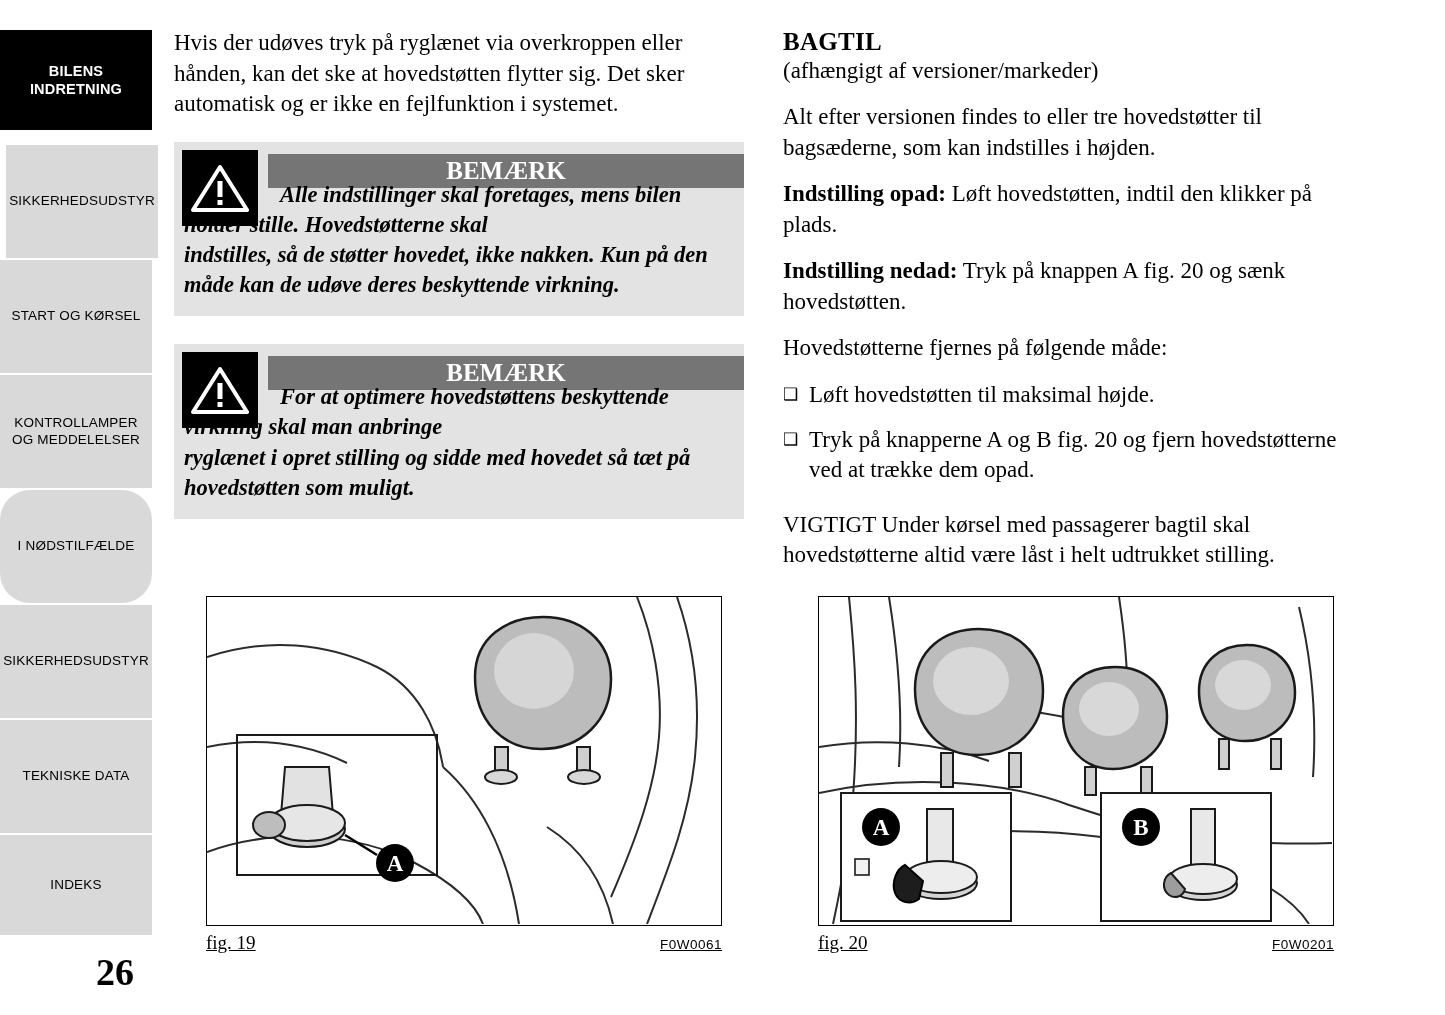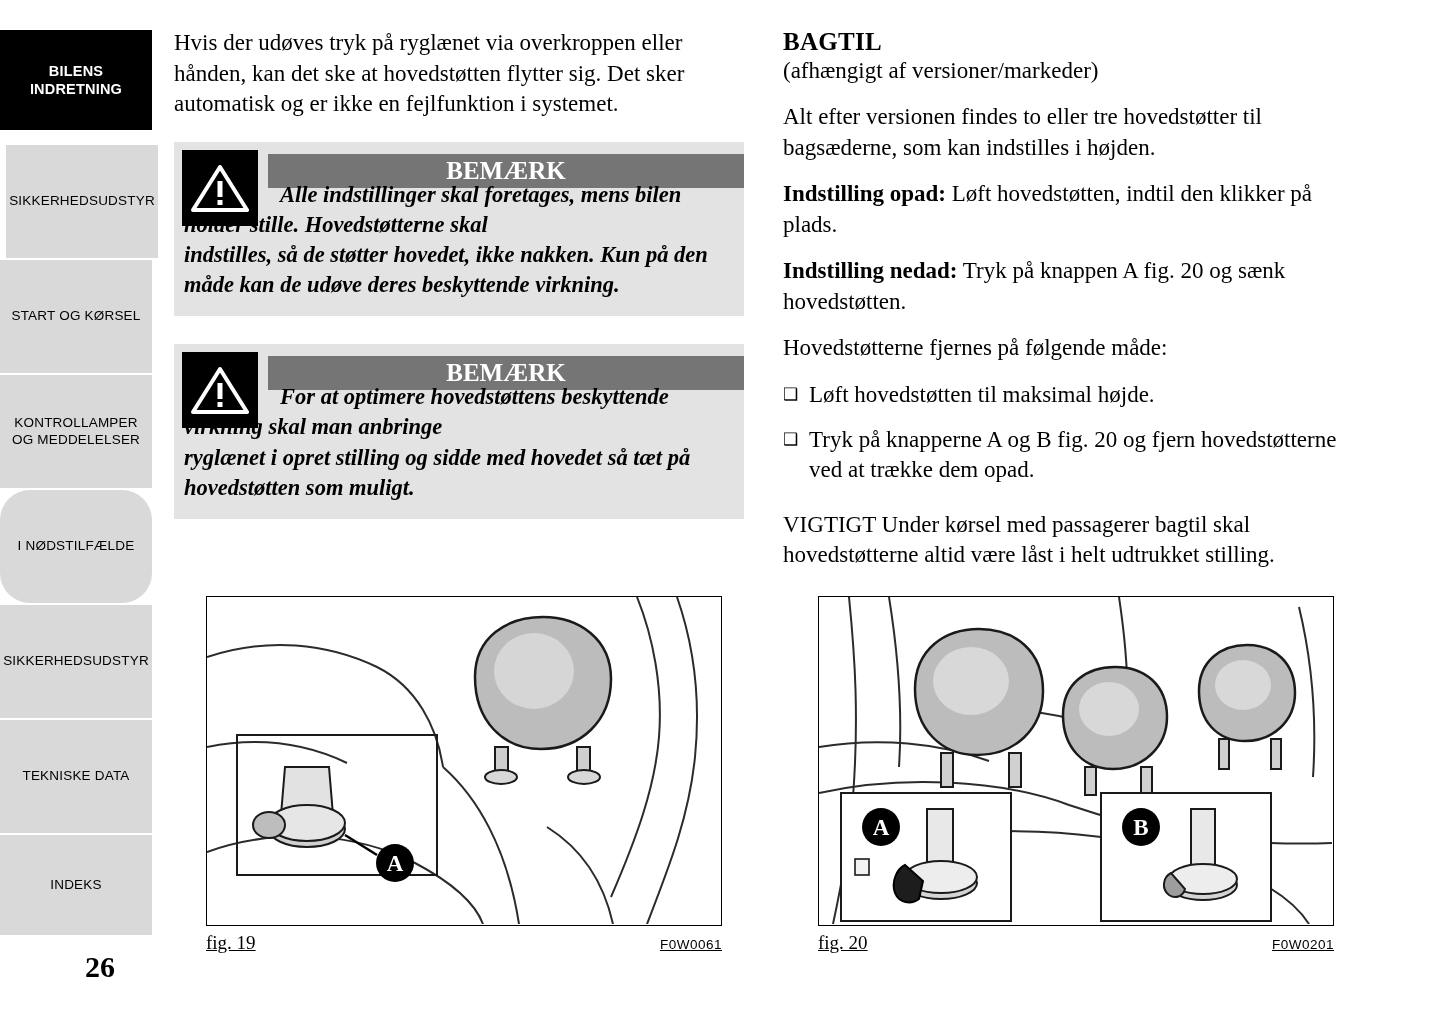--- a/index.html
+++ b/index.html
@@ -50,23 +50,23 @@
   .tab-1 { top: 145px; height: 113px; margin-left: 6px; }
   .tab-2 { top: 260px; height: 113px; }
   .tab-3 { top: 375px; height: 113px; align-items: center; }
   .tab-4 { top: 490px; height: 113px; border-radius: 30px; }
   .tab-5 { top: 605px; height: 113px; }
   .tab-6 { top: 720px; height: 113px; }
   .tab-7 { top: 835px; height: 100px; }
 
   .page-number {
     position: absolute;
-    left: 85px;
+    left: 96px;
     top: 950px;
-    font-size: 30px;
+    font-size: 38px;
     font-weight: bold;
     font-family: "Liberation Serif", serif;
   }
 
   
   .col-left {
     position: absolute;
     left: 174px; top: 28px;
     width: 570px;
   }

